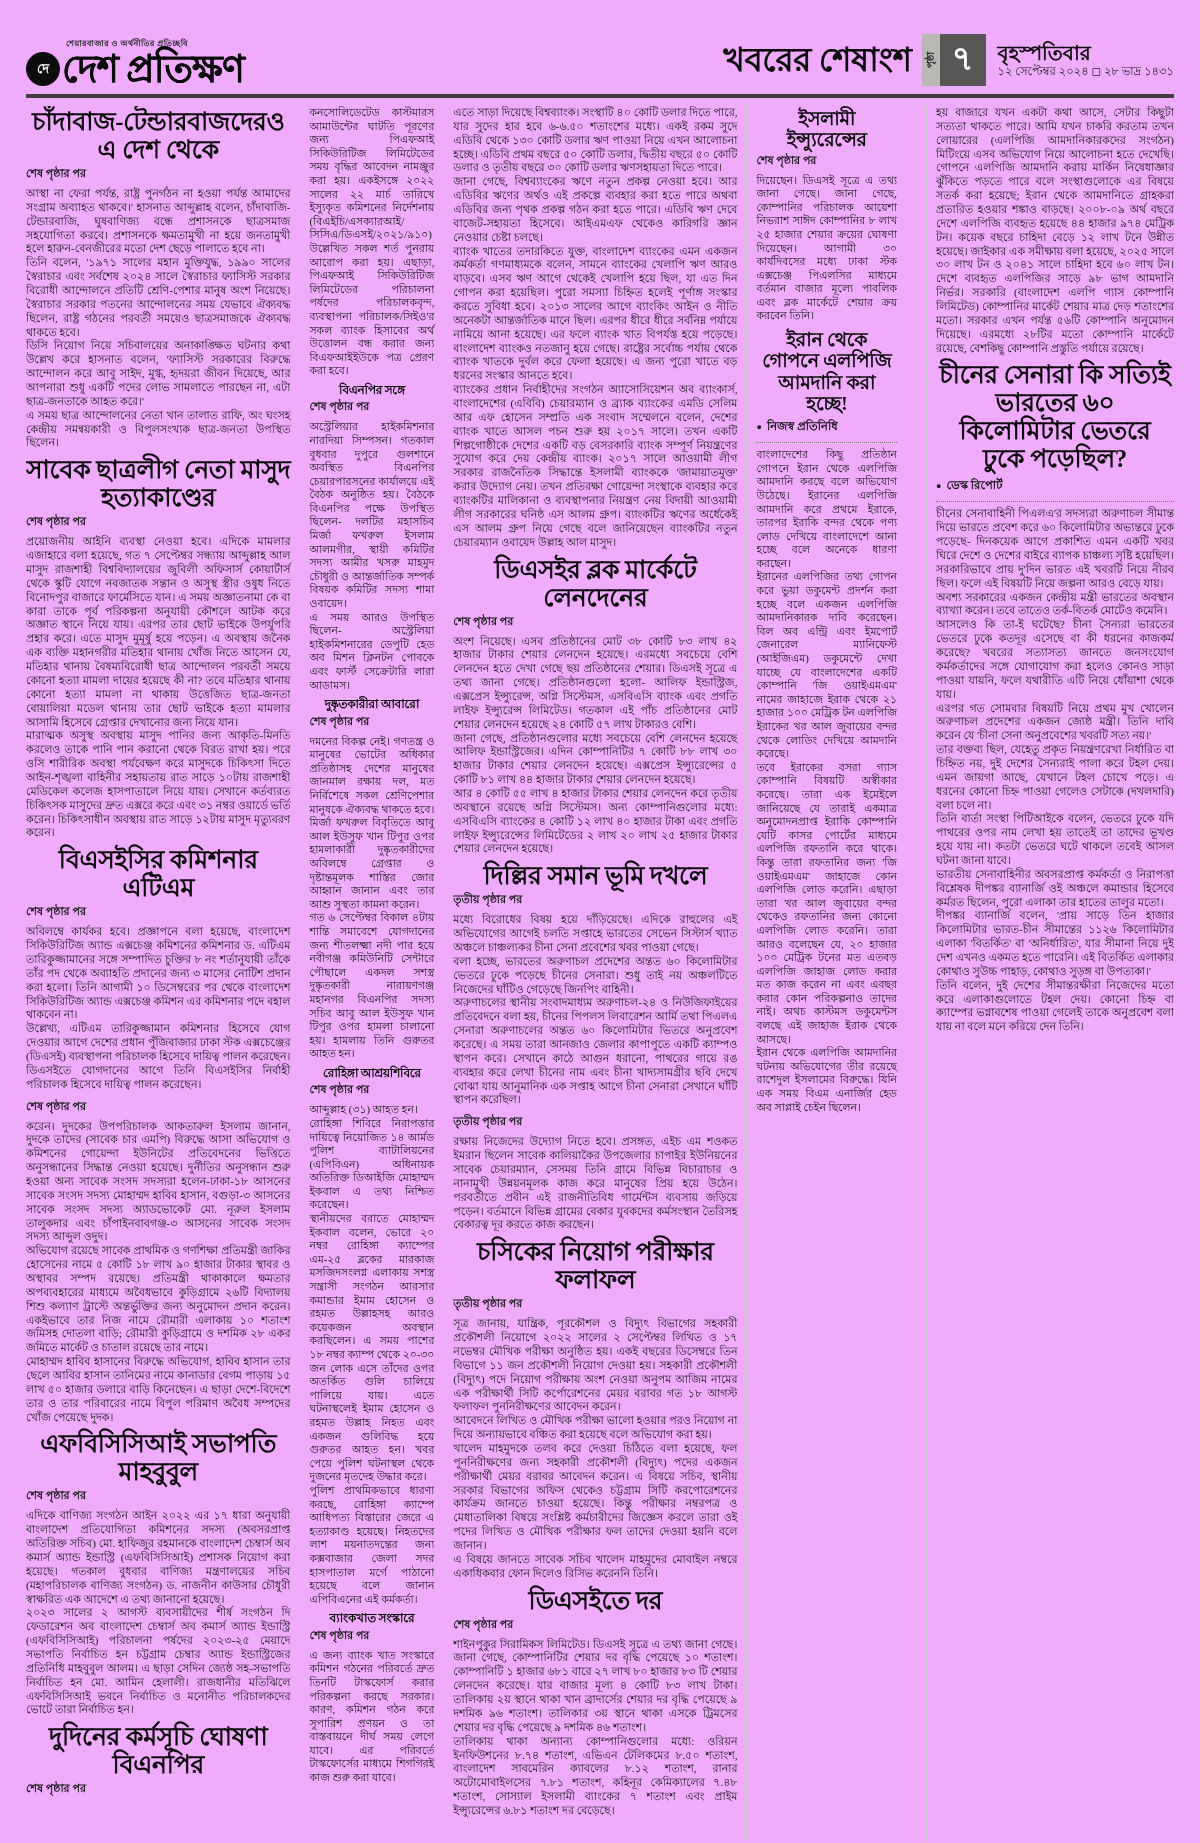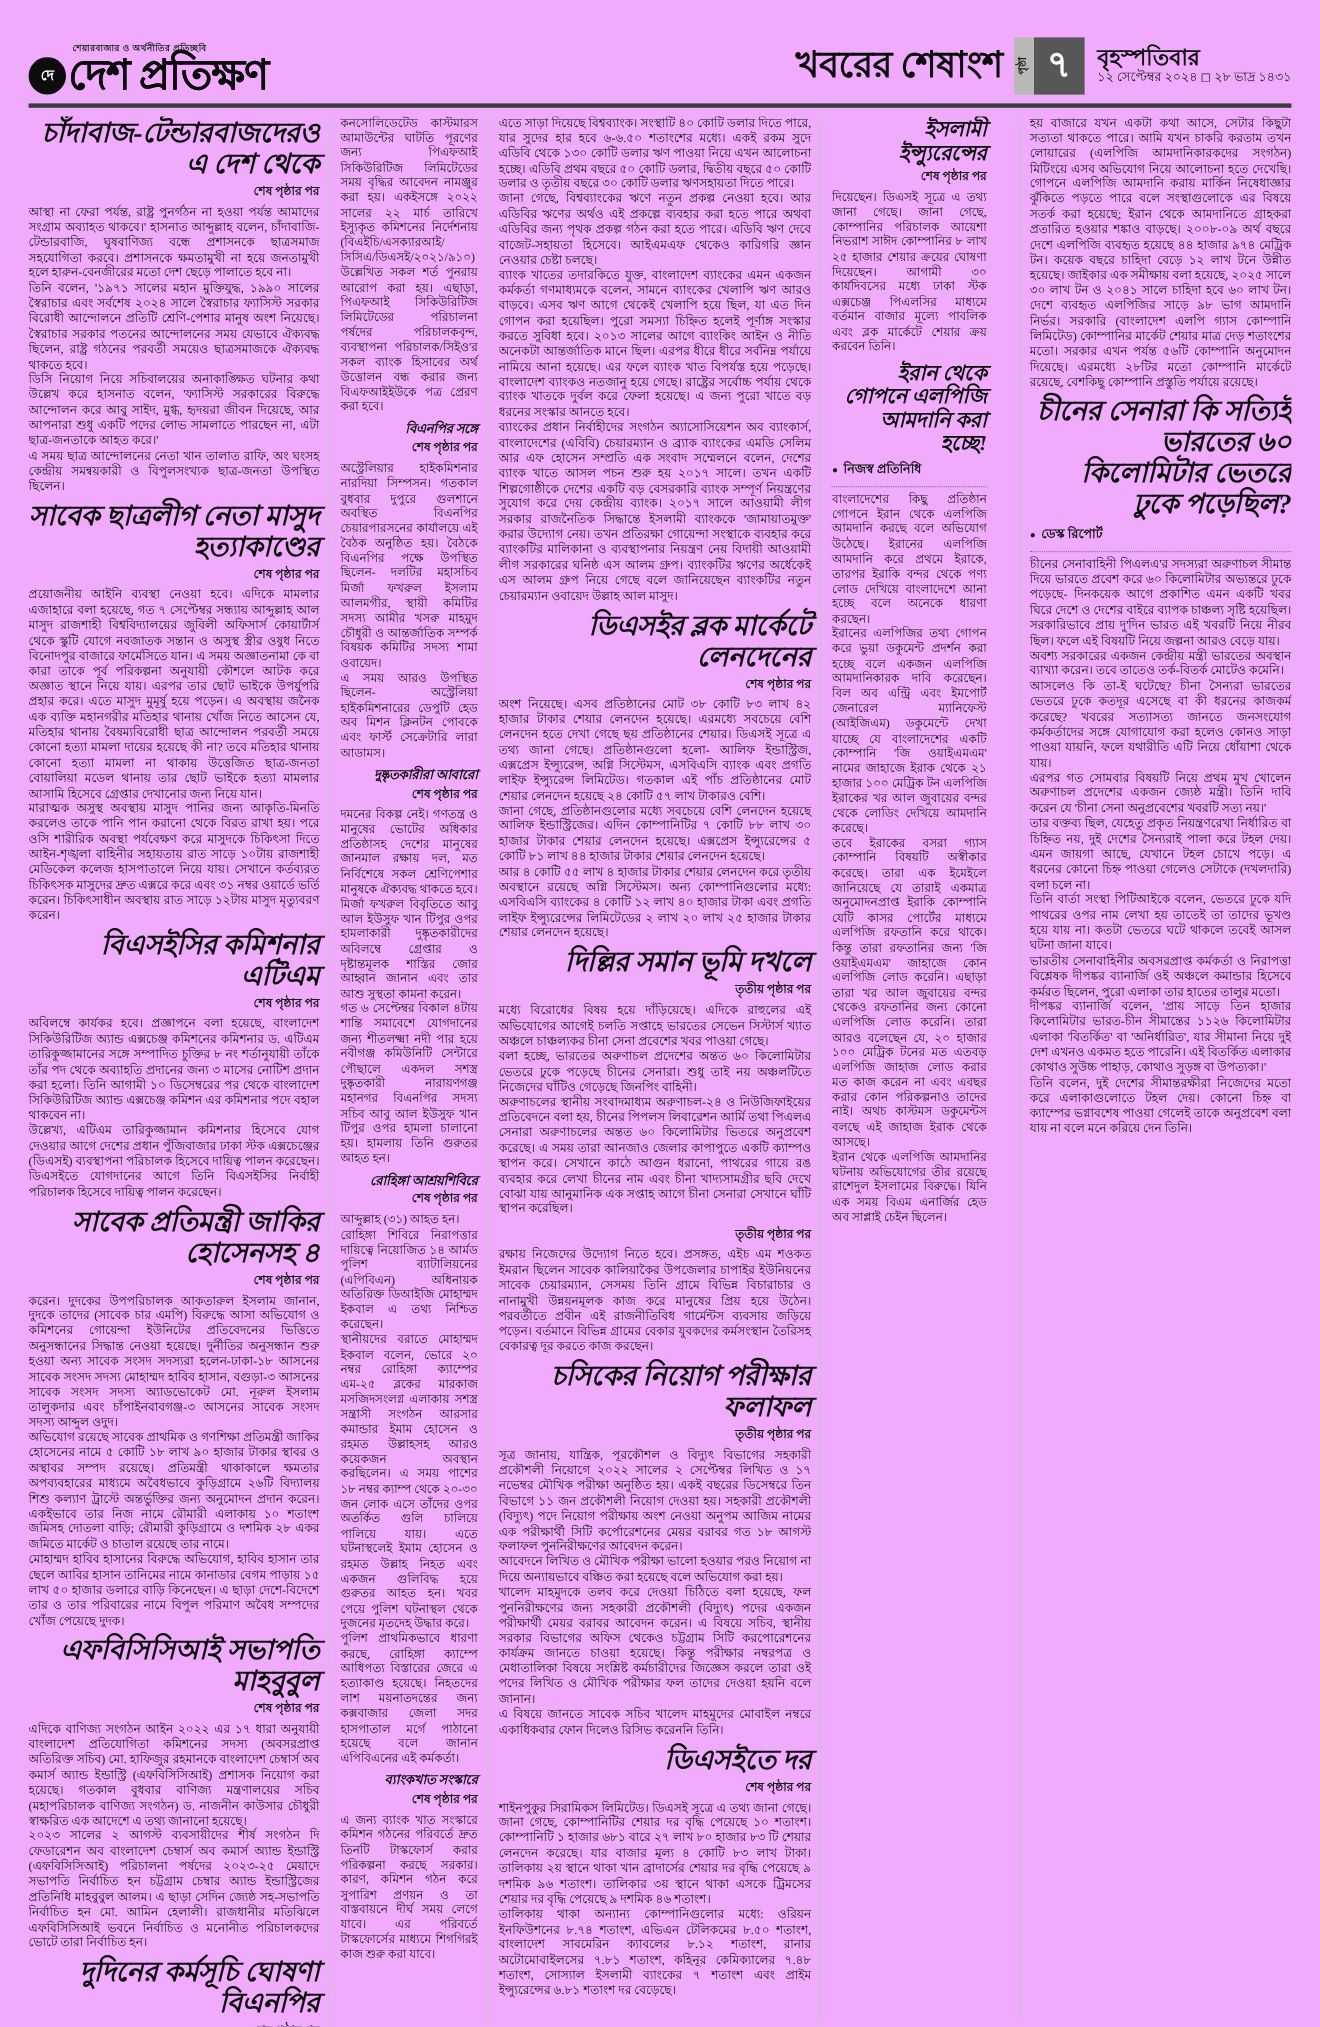--- a/index.html
+++ b/index.html
@@ -34,27 +34,27 @@
   .cols{display:flex;height:1736px;}
   .col{overflow:hidden;box-sizing:border-box;}
   .col + .col{border-left:1px solid #c6c6c2;}
   .col-a{width:278px;padding-right:9px;}
   .col-b{width:146px;padding:0 9px;}
   .col-c{width:308px;padding:0 9px;}
   .col-d{width:162px;padding:0 9px;}
   .col-e{width:252px;padding-left:9px;margin-left:20px;}
   
   .story{margin-bottom:6px;}
-  .hl{margin:2px 0 0 0;text-align:right;font-weight:800;color:#0c0c0c;line-height:1.12;letter-spacing:-.3px;font-style:italic;}
+  .hl{margin:2px 0 0 0;text-align:center;font-weight:800;color:#0c0c0c;line-height:1.12;letter-spacing:-.3px;}
   .hl-a{font-size:25px;}
   .hl-b{font-size:12px;}
   .hl-c{font-size:25px;}
   .hl-d{font-size:19px;}
   .hl-e{font-size:25px;}
-  .kicker{text-align:right;font-size:11px;font-weight:700;color:#1a1a1a;margin:1px 0 3px 0;}
+  .kicker{text-align:left;font-size:11px;font-weight:700;color:#1a1a1a;margin:1px 0 3px 0;}
   .byline{display:flex;align-items:center;gap:5px;font-size:11.5px;font-weight:800;color:#141414;
     border-bottom:1px dotted #777;padding:4px 0 5px 0;margin-bottom:5px;}
   .byline .dot{font-size:9px;line-height:1;}
   .body{font-size:11px;line-height:1.26;text-align:justify;color:#151515;white-space:pre-line;}
   .col-b .body,.col-d .body{font-size:10.8px;}
   .lead{margin-bottom:6px;}
 </style>
 </head>
 <body>
 
@@ -99,21 +99,20 @@
         <div class="body">প্রয়োজনীয় আইনি ব্যবস্থা নেওয়া হবে। এদিকে মামলার এজাহারে বলা হয়েছে, গত ৭ সেপ্টেম্বর সন্ধ্যায় আব্দুল্লাহ আল মাসুদ রাজশাহী বিশ্ববিদ্যালয়ের জুবিলী অফিসার্স কোয়ার্টার্স থেকে স্কুটি যোগে নবজাতক সন্তান ও অসুস্থ স্ত্রীর ওষুধ নিতে বিনোদপুর বাজারে ফার্মেসিতে যান। এ সময় অজ্ঞাতনামা কে বা কারা তাকে পূর্ব পরিকল্পনা অনুযায়ী কৌশলে আটক করে অজ্ঞাত স্থানে নিয়ে যায়। এরপর তার ছোট ভাইকে উপর্যুপরি প্রহার করে। এতে মাসুদ মুমূর্ষু হয়ে পড়েন। এ অবস্থায় জনৈক এক ব্যক্তি মহানগরীর মতিহার থানায় খোঁজ নিতে আসেন যে, মতিহার থানায় বৈষম্যবিরোধী ছাত্র আন্দোলন পরবর্তী সময়ে কোনো হত্যা মামলা দায়ের হয়েছে কী না? তবে মতিহার থানায় কোনো হত্যা মামলা না থাকায় উত্তেজিত ছাত্র-জনতা বোয়ালিয়া মডেল থানায় তার ছোট ভাইকে হত্যা মামলার আসামি হিসেবে গ্রেপ্তার দেখানোর জন্য নিয়ে যান।
 মারাত্মক অসুস্থ অবস্থায় মাসুদ পানির জন্য আকৃতি-মিনতি করলেও তাকে পানি পান করানো থেকে বিরত রাখা হয়। পরে ওসি শারীরিক অবস্থা পর্যবেক্ষণ করে মাসুদকে চিকিৎসা দিতে আইন-শৃঙ্খলা বাহিনীর সহায়তায় রাত সাড়ে ১০টায় রাজশাহী মেডিকেল কলেজ হাসপাতালে নিয়ে যায়। সেখানে কর্তব্যরত চিকিৎসক মাসুদের দ্রুত এক্সরে করে এবং ৩১ নম্বর ওয়ার্ডে ভর্তি করেন। চিকিৎসাধীন অবস্থায় রাত সাড়ে ১২টায় মাসুদ মৃত্যুবরণ করেন।</div>
       </article>
       <article class="story">
         <h2 class="hl hl-a">বিএসইসির কমিশনার এটিএম</h2>
         <div class="kicker">শেষ পৃষ্ঠার পর</div>
         <div class="body">অবিলম্বে কার্যকর হবে। প্রজ্ঞাপনে বলা হয়েছে, বাংলাদেশ সিকিউরিটিজ অ্যান্ড এক্সচেঞ্জ কমিশনের কমিশনার ড. এটিএম তারিকুজ্জামানের সঙ্গে সম্পাদিত চুক্তির ৮ নং শর্তানুযায়ী তাঁকে তাঁর পদ থেকে অব্যাহতি প্রদানের জন্য ৩ মাসের নোটিশ প্রদান করা হলো। তিনি আগামী ১০ ডিসেম্বরের পর থেকে বাংলাদেশ সিকিউরিটিজ অ্যান্ড এক্সচেঞ্জ কমিশন এর কমিশনার পদে বহাল থাকবেন না।
 উল্লেখ্য, এটিএম তারিকুজ্জামান কমিশনার হিসেবে যোগ দেওয়ার আগে দেশের প্রধান পুঁজিবাজার ঢাকা স্টক এক্সচেঞ্জের (ডিএসই) ব্যবস্থাপনা পরিচালক হিসেবে দায়িত্ব পালন করেছেন। ডিএসইতে যোগদানের আগে তিনি বিএসইসির নির্বাহী পরিচালক হিসেবে দায়িত্ব পালন করেছেন।</div>
       </article>
       <article class="story">
-        <h2 class="hl hl-a">সাবেক প্রতিমন্ত্রী জাকির হোসেনসহ ৪</h2>
         <div class="kicker">শেষ পৃষ্ঠার পর</div>
         <div class="body">করেন। দুদকের উপপরিচালক আকতারুল ইসলাম জানান, দুদকে তাদের (সাবেক চার এমপি) বিরুদ্ধে আসা অভিযোগ ও কমিশনের গোয়েন্দা ইউনিটের প্রতিবেদনের ভিত্তিতে অনুসন্ধানের সিদ্ধান্ত নেওয়া হয়েছে। দুর্নীতির অনুসন্ধান শুরু হওয়া অন্য সাবেক সংসদ সদস্যরা হলেন-ঢাকা-১৮ আসনের সাবেক সংসদ সদস্য মোহাম্মদ হাবিব হাসান, বগুড়া-৩ আসনের সাবেক সংসদ সদস্য অ্যাডভোকেট মো. নূরুল ইসলাম তালুকদার এবং চাঁপাইনবাবগঞ্জ-৩ আসনের সাবেক সংসদ সদস্য আব্দুল ওদুদ।
 অভিযোগ রয়েছে সাবেক প্রাথমিক ও গণশিক্ষা প্রতিমন্ত্রী জাকির হোসেনের নামে ৫ কোটি ১৮ লাখ ৯০ হাজার টাকার স্থাবর ও অস্থাবর সম্পদ রয়েছে। প্রতিমন্ত্রী থাকাকালে ক্ষমতার অপব্যবহারের মাধ্যমে অবৈধভাবে কুড়িগ্রামে ২৬টি বিদ্যালয় শিশু কল্যাণ ট্রাস্টে অন্তর্ভুক্তির জন্য অনুমোদন প্রদান করেন। একইভাবে তার নিজ নামে রৌমারী এলাকায় ১০ শতাংশ জমিসহ দোতলা বাড়ি; রৌমারী কুড়িগ্রামে ও দশমিক ২৮ একর জমিতে মার্কেট ও চাতাল রয়েছে তার নামে।
 মোহাম্মদ হাবিব হাসানের বিরুদ্ধে অভিযোগ, হাবিব হাসান তার ছেলে আবির হাসান তানিমের নামে কানাডার বেগম পাড়ায় ১৫ লাখ ৫০ হাজার ডলারে বাড়ি কিনেছেন। এ ছাড়া দেশে-বিদেশে তার ও তার পরিবারের নামে বিপুল পরিমাণ অবৈধ সম্পদের খোঁজ পেয়েছে দুদক।</div>
       </article>
       <article class="story">
         <h2 class="hl hl-a">এফবিসিসিআই সভাপতি মাহবুবুল</h2>
         <div class="kicker">শেষ পৃষ্ঠার পর</div>
         <div class="body">এদিকে বাণিজ্য সংগঠন আইন ২০২২ এর ১৭ ধারা অনুযায়ী বাংলাদেশ প্রতিযোগিতা কমিশনের সদস্য (অবসরপ্রাপ্ত অতিরিক্ত সচিব) মো. হাফিজুর রহমানকে বাংলাদেশ চেম্বার্স অব কমার্স অ্যান্ড ইন্ডাস্ট্রি (এফবিসিসিআই) প্রশাসক নিয়োগ করা হয়েছে। গতকাল বুধবার বাণিজ্য মন্ত্রণালয়ের সচিব (মহাপরিচালক বাণিজ্য সংগঠন) ড. নাজনীন কাউসার চৌধুরী স্বাক্ষরিত এক আদেশে এ তথ্য জানানো হয়েছে।
 ২০২৩ সালের ২ আগস্ট ব্যবসায়ীদের শীর্ষ সংগঠন দি ফেডারেশন অব বাংলাদেশ চেম্বার্স অব কমার্স অ্যান্ড ইন্ডাস্ট্রি (এফবিসিসিআই) পরিচালনা পর্ষদের ২০২৩-২৫ মেয়াদে সভাপতি নির্বাচিত হন চট্টগ্রাম চেম্বার অ্যান্ড ইন্ডাস্ট্রিজের প্রতিনিধি মাহবুবুল আলম। এ ছাড়া সেদিন জ্যেষ্ঠ সহ-সভাপতি নির্বাচিত হন মো. আমিন হেলালী। রাজধানীর মতিঝিলে এফবিসিসিআই ভবনে নির্বাচিত ও মনোনীত পরিচালকদের ভোটে তারা নির্বাচিত হন।</div>

